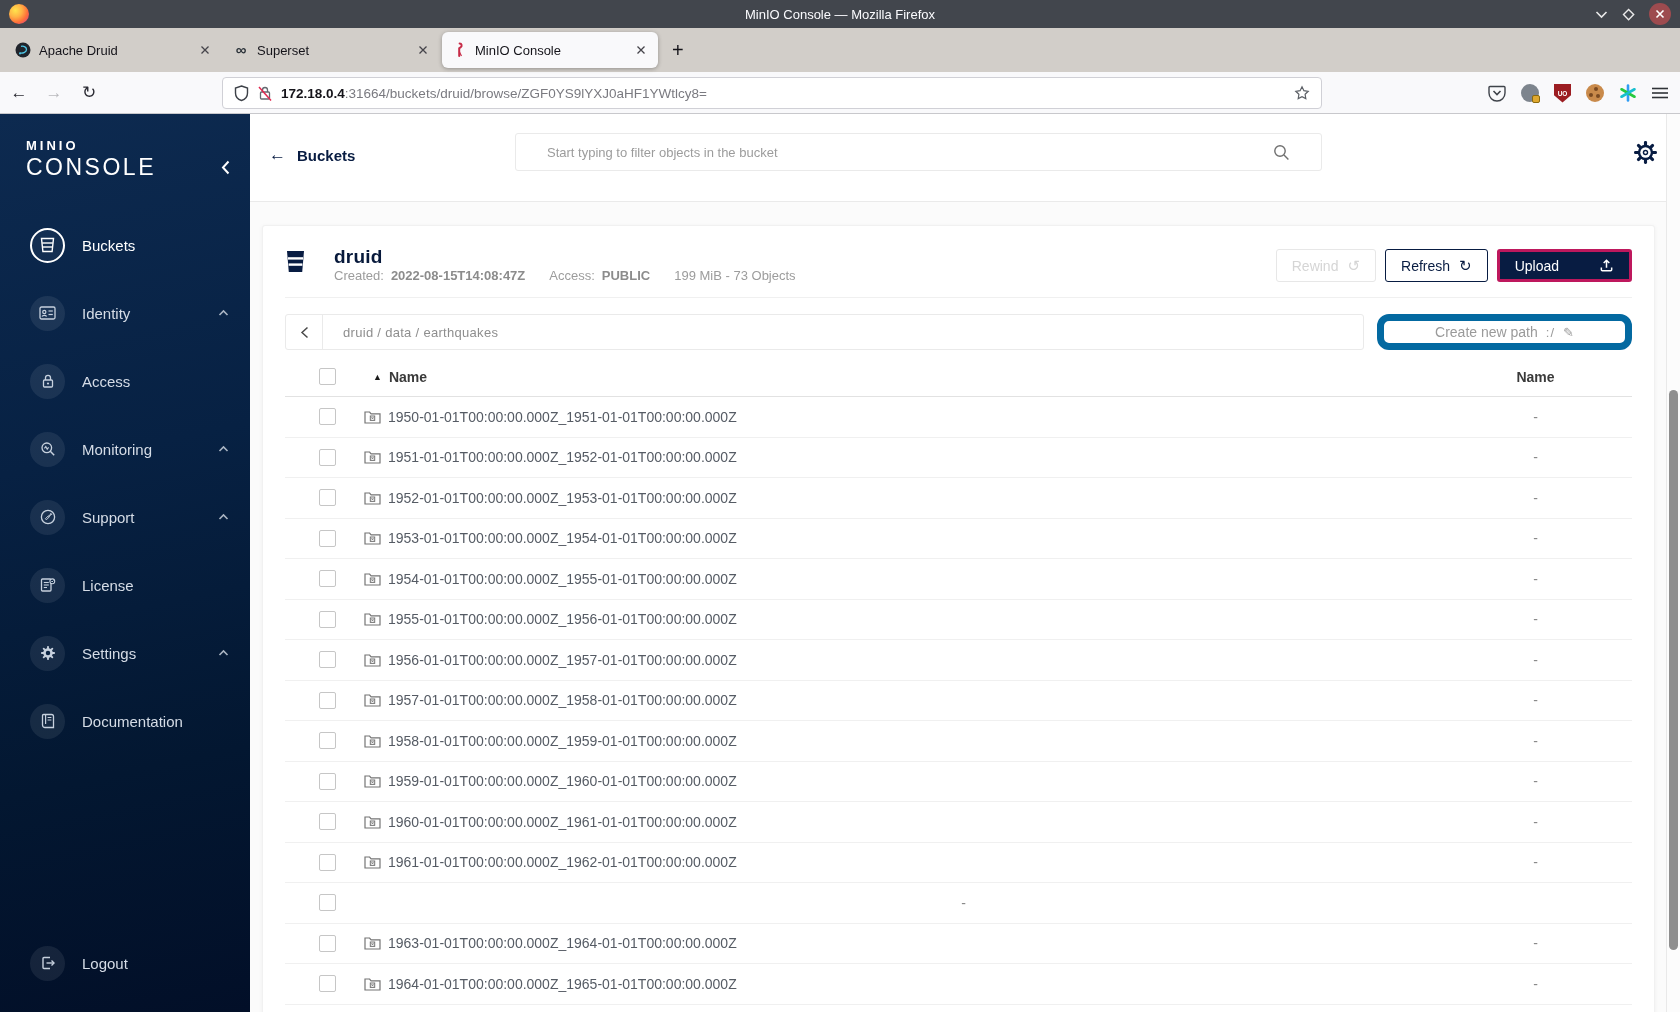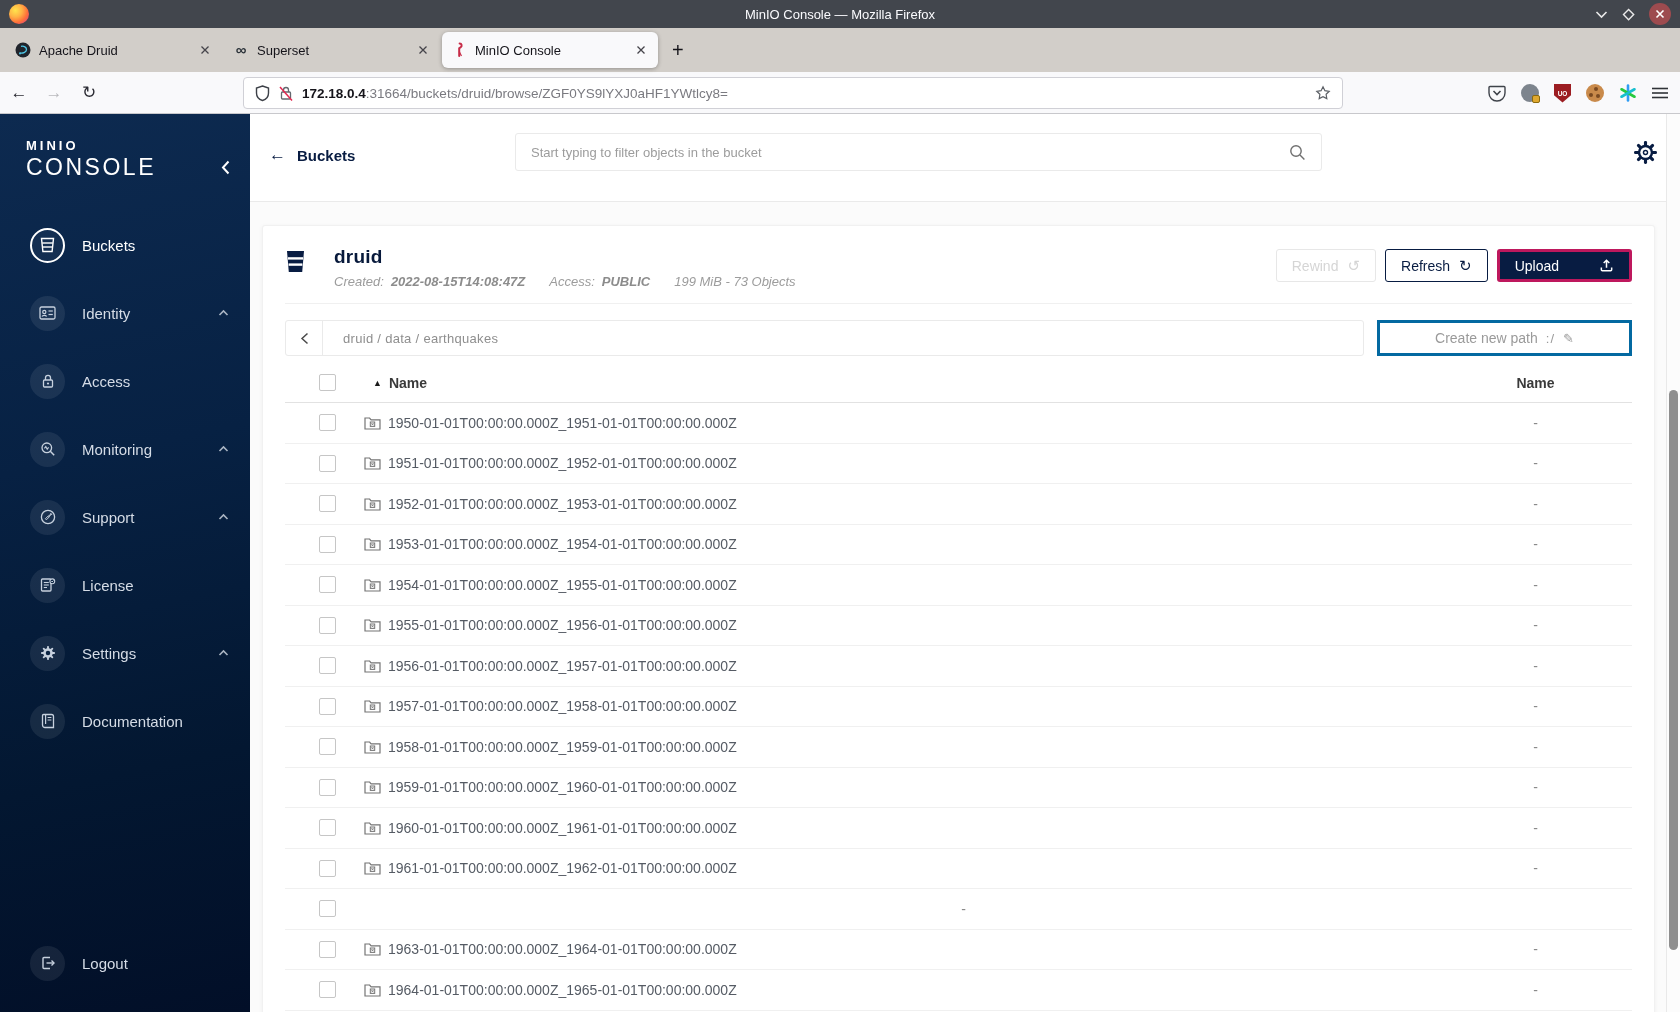--- a/index.html
+++ b/index.html
@@ -26,21 +26,21 @@
   .tab .tab-label { flex:1; white-space:nowrap; overflow:hidden; }
   .tab-close { color:#45444a; font-size:12px; padding:0 3px; }
   .newtab-btn { margin-left:12px; color:#15141a; font-size:20px; font-weight:400; }
   .infinity-glyph { font-size:15px; font-weight:700; color:#2a3138; line-height:16px; }
 
   .navbar { position:absolute; top:72px; left:0; width:1680px; height:42px; background:#f9f9fb;
             border-bottom:1px solid #c8c8cc; display:flex; align-items:center; z-index:48; }
   .nav-btn { width:32px; height:30px; display:flex; align-items:center; justify-content:center;
              font-size:17px; color:#2b2b33; margin-left:3px; border-radius:4px; }
   .nav-btn.disabled { color:#b8b8bc; }
-  .urlbar { position:absolute; left:243px; top:5px; width:1100px; height:32px; background:#ffffff;
+  .urlbar { position:absolute; left:222px; top:5px; width:1100px; height:32px; background:#ffffff;
             border:1px solid #d0d0d6; border-radius:4px; display:flex; align-items:center; padding:0 11px; }
   .urlbar .sep-icon { margin-right:9px; }
   .url-text { font-size:13.5px; color:#7a7a80; white-space:nowrap; overflow:hidden; }
   .url-host { color:#15141a; font-weight:700; }
   .url-star { margin-left:auto; }
   .nav-right { position:absolute; right:12px; top:0; height:42px; display:flex; align-items:center; gap:15px; }
   .shield-ublock { width:17px; height:19px; background:#9c1d22; color:#fff; font-size:6.5px; font-weight:700;
                    display:flex; align-items:center; justify-content:center;
                    clip-path:polygon(0 0,100% 0,100% 62%,50% 100%,0 62%); }
   .cookie { width:18px; height:18px; border-radius:50%; background:#c98a4b; position:relative; }
@@ -69,53 +69,53 @@
   .item-caret { position:absolute; right:21px; top:50%; transform:translateY(-50%); opacity:.85; }
   .logout-item { position:absolute; bottom:29px; left:0; width:100%; height:40px; display:flex; align-items:center; padding-left:30px; }
 
   
   .main { flex:1; position:relative; background:#fbfbfb; overflow:hidden; }
   .main-header { height:88px; background:#fff; border-bottom:1px solid #eaeaea; position:relative; }
   .back-link { position:absolute; left:19px; top:31px; display:flex; align-items:center; gap:11px;
                color:#081C42; font-weight:700; font-size:15px; }
   .back-arrow-glyph { font-size:17px; font-weight:400; }
   .search-box { position:absolute; left:265px; top:19px; width:807px; height:38px; background:#fff;
-                border:1px solid #eaeaea; border-radius:3px; display:flex; align-items:center; padding:0 15px; }
+                border:1px solid #eaeaea; border-radius:3px; display:flex; align-items:center; padding:0 31px; }
   .search-box input { flex:1; border:0; outline:0; font-size:13px; color:#444; background:transparent;
                       font-family:"Liberation Sans", sans-serif; }
   .search-box input::placeholder { color:#9c9c9c; }
   .gear-btn { position:absolute; right:22px; top:26px; }
 
   .content { padding:23px 25px 0 12px; height:calc(100% - 88px); }
   .card { background:#fff; border:1px solid #f1f1f1; border-radius:3px; box-shadow:0 1px 4px rgba(0,0,0,.05);
           padding:0 22px; height:830px; }
 
   .bucket-head { display:flex; justify-content:space-between; align-items:flex-start; padding:20px 0 14px; }
   .bucket-id { display:flex; gap:28px; }
   .bucket-icon-wrap { margin-top:4px; }
   .bucket-title { font-size:19px; font-weight:700; color:#07193b; letter-spacing:.2px; }
-  .bucket-meta { margin-top:6px; font-size:13px; color:#9c9c9c; display:flex; align-items:center;font-style:italic; }
+  .bucket-meta { font-size:13px; color:#9c9c9c; display:flex; align-items:center; }
   .meta-label { color:#9c9c9c; }
   .meta-value { font-weight:700; color:#8c8c8c; margin-left:7px; }
   .meta-gap { width:24px; }
   .head-buttons { display:flex; gap:9px; margin-top:3px; }
   .btn { height:33px; padding:0 15px; border-radius:3px; font-size:14px; background:#fff;
          display:inline-flex; align-items:center; gap:9px; font-family:"Liberation Sans", sans-serif; }
   .btn .btn-glyph { font-size:15px; line-height:1; }
   .btn-disabled { border:1px solid #e7e7e7; color:#d5d5d5; }
   .btn-outline { border:1px solid #081C42; color:#081C42; }
   .btn-primary { background:#081C42; border:3px solid #be185d; color:#fff;gap:40px; }
   .head-divider { border-top:1px solid #f0f0f0; }
 
   .browse-bar { display:flex; gap:13px; margin:16px 0 7px; }
   .breadcrumb-box { flex:1; height:36px; border:1px solid #eaeaea; border-radius:3px; background:#fff;
                     display:flex; align-items:center; }
   .crumb-back { width:37px; height:100%; border-right:1px solid #eaeaea; display:flex; align-items:center; justify-content:center; }
   .crumb-text { margin-left:20px; font-size:13px; color:#8e8e8e; letter-spacing:.3px; }
-  .create-path-btn { width:255px; height:36px; border:3px solid #0369a1; border-radius:0; background:#fff;
+  .create-path-btn { width:255px; height:36px; border:7px solid #0369a1; border-radius:12px; background:#fff;
                      color:#9a9a9a; font-size:14px; display:flex; align-items:center; justify-content:center; gap:8px; }
   .cnp-glyph { font-size:13px; color:#9a9a9a; letter-spacing:1px; }
   .cnp-pencil { font-size:13px; color:#9a9a9a; }
 
   
   .obj-table { }
   .t-row { display:flex; align-items:center; height:40.5px; border-bottom:1px solid #f0f0f0;
            font-size:14px; color:#555b64; }
   .t-head { height:40px; font-weight:700; color:#3a3a3a; border-bottom:1px solid #e2e2e2; }
   .col-check { width:62px; padding-left:34px; flex-shrink:0; display:flex; align-items:center; }

